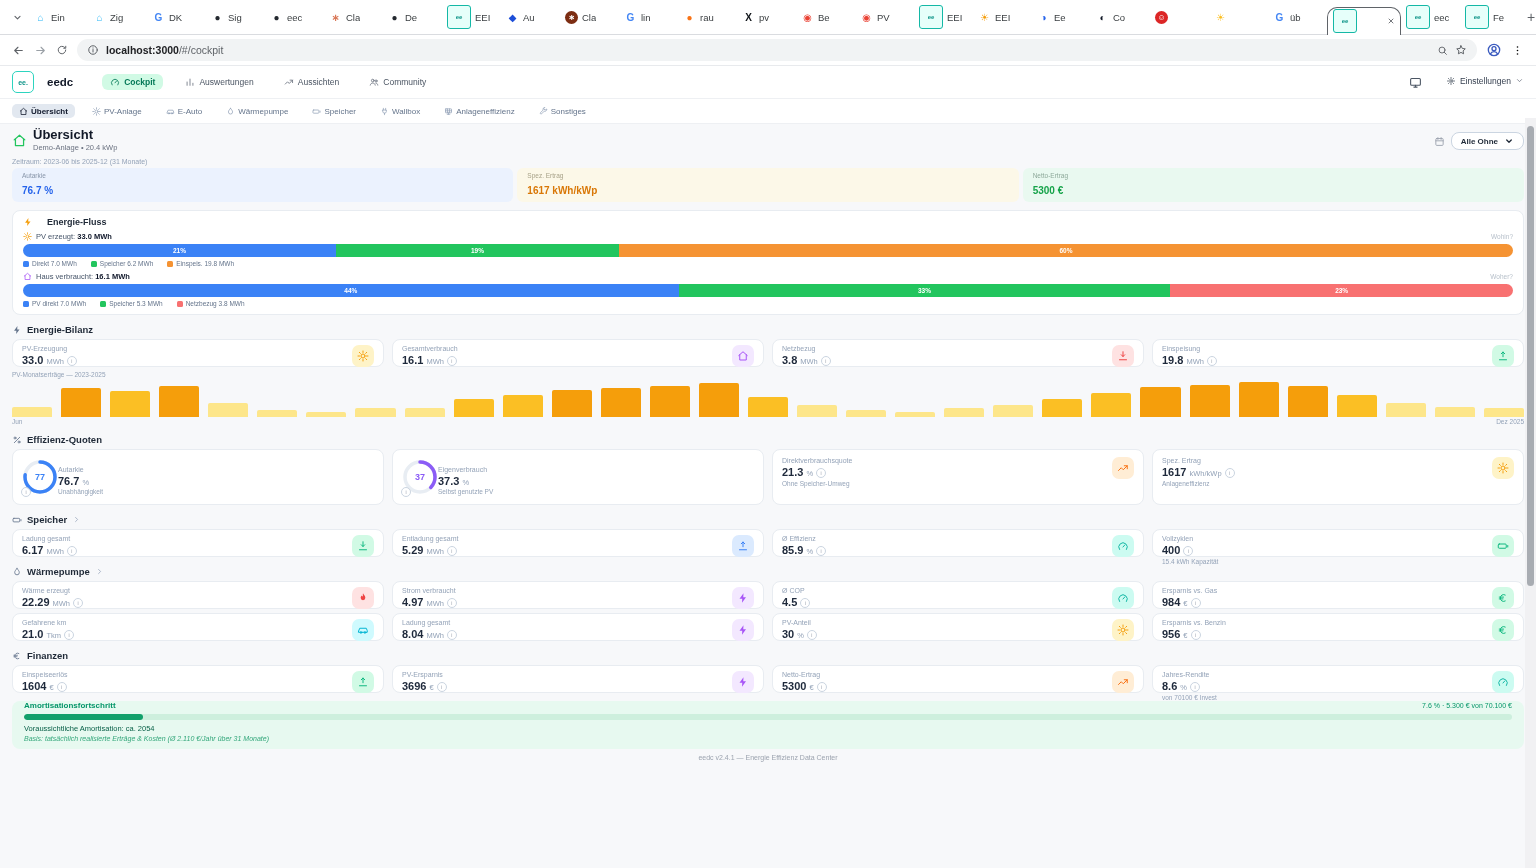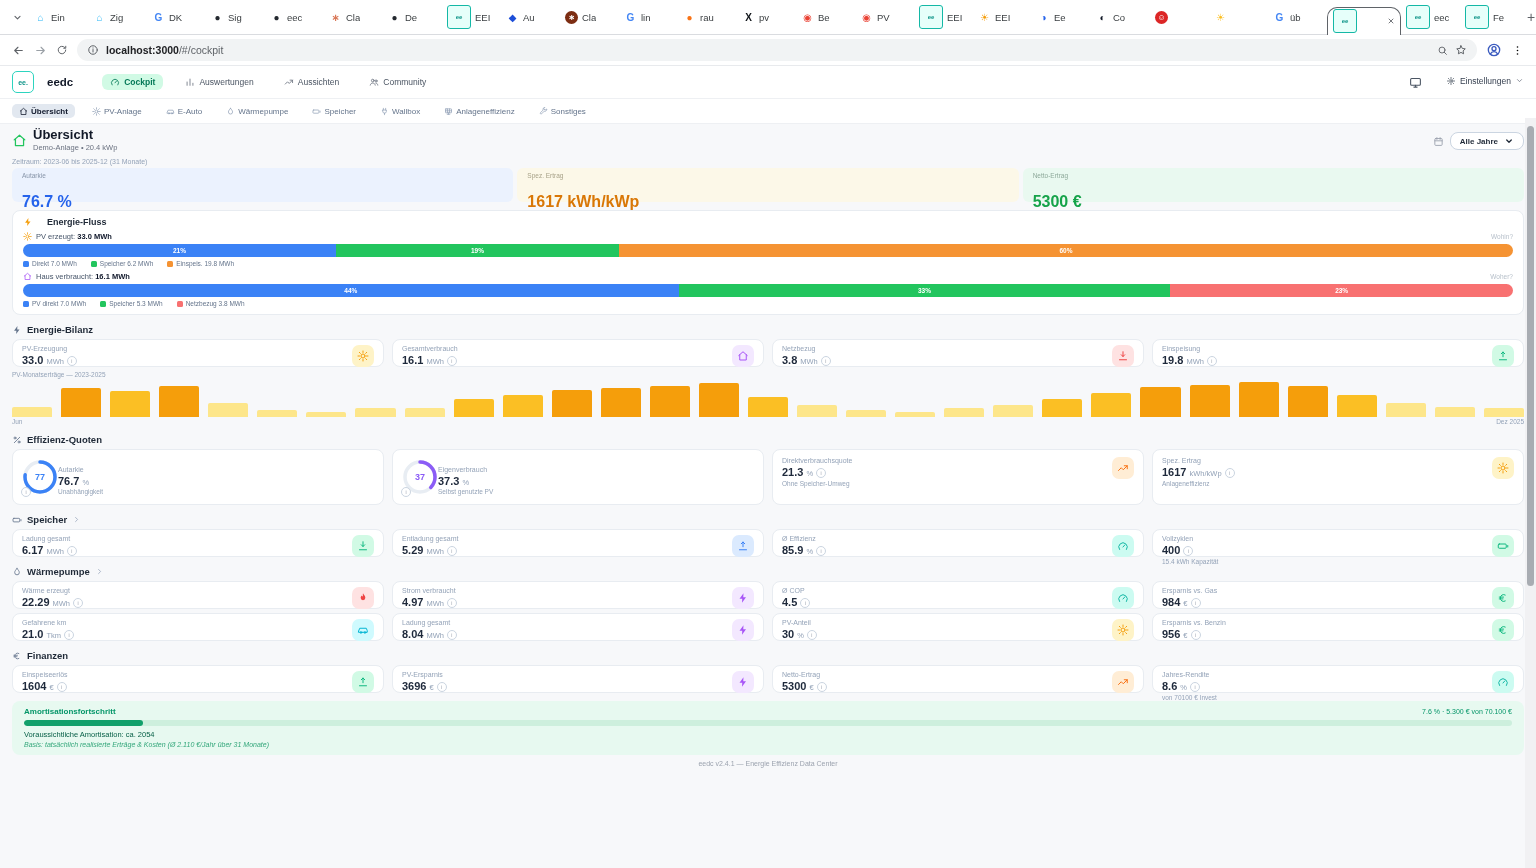--- a/index.html
+++ b/index.html
@@ -39,21 +39,21 @@
   .page-head{display:flex;align-items:flex-start;justify-content:space-between;margin-top:2px;}
   .ph-left{display:flex;gap:6px;}
   .ph-title{font-size:13px;font-weight:800;color:#111827;line-height:14px;}
   .ph-sub{font-size:7.5px;color:#6B7280;margin-top:1px;}
   .ph-right{display:flex;align-items:center;gap:6px;margin-top:4px;}
   .rangesel{display:flex;align-items:center;gap:6px;background:#fff;border:1px solid #CBD5E1;border-radius:8px;padding:3px 9px;font-size:8px;font-weight:700;color:#1F2937;cursor:pointer;}
   .period{font-size:7px;color:#94A3B8;margin-top:6px;}
   #bands{display:grid;grid-template-columns:repeat(3,1fr);gap:4px;margin-top:3px;}
   .band{height:34px;border-radius:6px;padding:4px 10px;box-sizing:border-box;}
   .band .bl{font-size:6.5px;opacity:.75;}
-  .band .bv{font-size:16px;font-weight:800;margin-top:14px;}
+  .band .bv{font-size:10px;font-weight:800;margin-top:6px;}
   .flowcard{background:#fff;border:1px solid #E8ECF1;border-radius:8px;margin-top:8px;padding:6px 10px 7px;}
   .flow-h{display:flex;align-items:center;gap:14px;font-size:9px;font-weight:700;color:#1F2937;}
   .flow-row{margin-top:5px;}
   .flow-top{display:flex;align-items:center;gap:4px;font-size:7.5px;color:#475569;}
   .flow-top b{color:#0F172A;}
   .flow-dir{margin-left:auto;font-size:6.5px;color:#B6BFC9;}
   .flow-bar{display:flex;height:13px;border-radius:7px;overflow:hidden;margin:3px 0 3px;}
   .seg{display:flex;align-items:center;justify-content:center;color:#fff;font-size:6.5px;font-weight:700;min-width:0;}
   .flow-legend{display:flex;gap:14px;}
   .leg{display:flex;align-items:center;gap:3px;font-size:6.5px;color:#64748B;}
@@ -71,21 +71,21 @@
   .info{width:8px;height:8px;border:1px solid #CBD5E1;border-radius:50%;color:#9CA3AF;font-size:5px;display:inline-flex;align-items:center;justify-content:center;transform:translateY(-1px);cursor:pointer;}
   .info.corner{position:absolute;left:8px;bottom:6px;}
   .card-sub{font-size:6.5px;color:#94A3B8;margin-top:1px;}
   .chip{width:22px;height:22px;border-radius:7px;display:flex;align-items:center;justify-content:center;flex:0 0 22px;}
   .effwrap{display:flex;align-items:flex-end;gap:0;min-width:0;}
   .chartblock{margin-top:4px;}
   .chart-label{font-size:6.5px;color:#94A3B8;}
   .chart-plot{display:flex;align-items:flex-end;gap:9px;height:36px;margin-top:3px;}
   .mbar{flex:1;border-radius:2px 2px 0 0;}
   .chart-axis{display:flex;justify-content:space-between;font-size:6.5px;color:#94A3B8;margin-top:1px;}
-  .amort{background:#E7F9F0;border-radius:8px;margin-top:8px;padding:6px 12px 7px;}
+  .amort{background:#E7F9F0;border-radius:8px;margin-top:8px;padding:0 12px 7px;}
   .amort-top{display:flex;justify-content:space-between;align-items:center;}
   .amort-t{font-size:8px;font-weight:800;color:#059669;}
   .amort-r{font-size:7px;color:#059669;}
   .amort-track{height:6px;border-radius:3px;background:#CDEFDD;margin-top:4px;overflow:hidden;}
   .amort-fill{height:100%;border-radius:3px;background:#12A06B;}
   .amort-f{font-size:7.5px;color:#065F46;margin-top:4px;}
   .amort-b{font-size:7px;font-style:italic;color:#34A77B;margin-top:2px;}
   .footer{text-align:center;font-size:7px;color:#9CA3AF;margin-top:5px;}
   .vscroll{position:absolute;right:0;top:118px;bottom:0;width:11px;background:#F1F1F3;}
   .vthumb{position:absolute;left:2px;width:7px;border-radius:4px;background:#A8ACB2;top:8px;height:460px;}
@@ -392,21 +392,21 @@
         </div>
       </div>
       <div class="ph-right">
         <span class="tb-ic" id="ic-cal">
             <svg width="11" height="11" viewBox="0 0 24 24" fill="none" stroke="#9CA3AF" stroke-width="2" stroke-linecap="round" stroke-linejoin="round">
               <rect x="4" y="5.5" width="16" height="15" rx="2"></rect>
               <path d="M4 10.5h16M8.5 3.5v4M15.5 3.5v4"></path>
             </svg>
           </span>
         <span class="rangesel">
-          <span>Alle Jahre</span>
+          <span>Alle Ohne</span>
           <span class="tb-ic" id="ic-range-chev">
               <svg width="10" height="10" viewBox="0 0 24 24" fill="none" stroke="#1F2937" stroke-width="3" stroke-linecap="round" stroke-linejoin="round">
                 <path d="M6.5 9.5 12 15l5.5-5.5"></path>
               </svg>
             </span>
         </span>
       </div>
     </div>
     <div class="period">Zeitraum: 2023-06 bis 2025-12 (31 Monate)</div>
 

